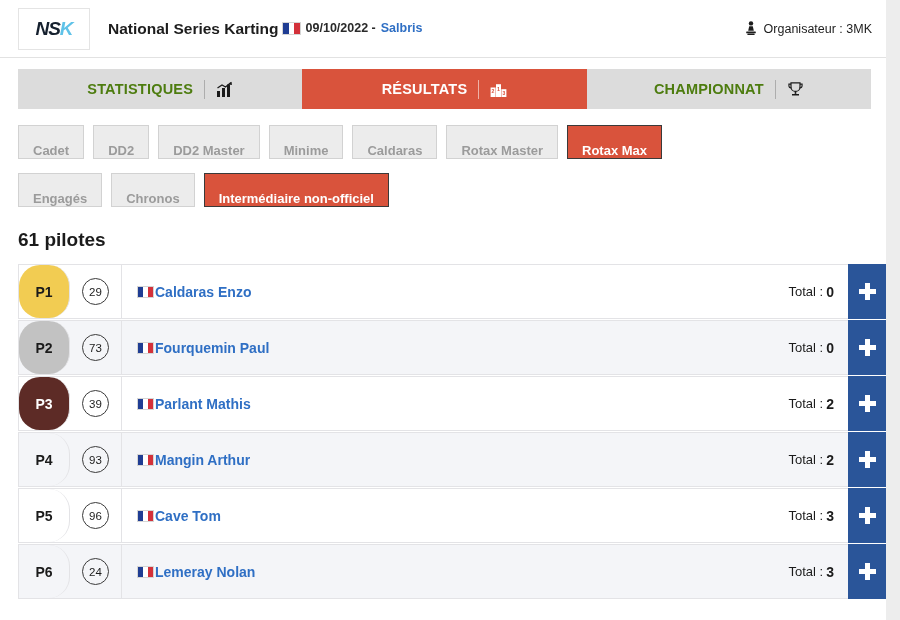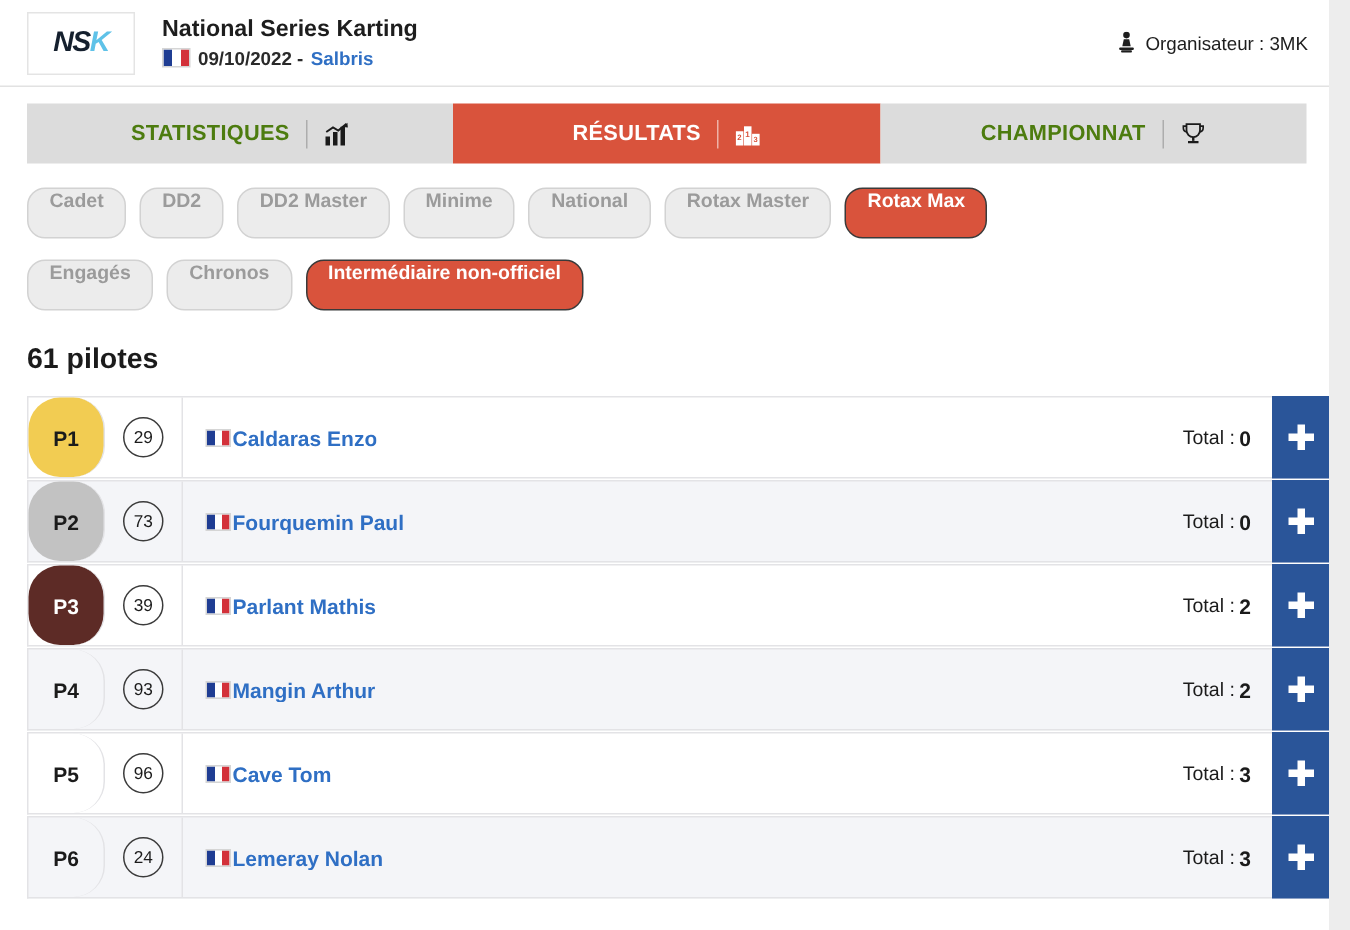--- a/index.html
+++ b/index.html
@@ -43,21 +43,21 @@
     font-weight: bold;
     font-style: italic;
     letter-spacing: -1px;
     color: #15202e;
   }
   .logo-text .k { color: #5fc2e8; }
 
   .event-block {
     margin-left: 18px;
     display: flex;
-    flex-direction: column;
+    flex-direction: row;
     justify-content: center;
     gap: 3px;
   }
   .event-title {
     font-size: 15.5px;
     font-weight: bold;
     color: #1d1d1d;
     line-height: 1.1;
   }
   .event-sub {
@@ -123,25 +123,25 @@
   .filters {
     display: flex;
     gap: 9px;
     padding: 16px 0 0 18px;
     flex-wrap: nowrap;
   }
   .filters.second { padding-top: 14px; }
   .chip {
     background: #ececec;
     border: 1px solid #d2d2d2;
-    border-radius: 12px;
+    border-radius: 0;
     height: 34px;
     padding: 0 14px;
     display: flex;
-    align-items: flex-start;
+    align-items: flex-end;
     font-size: 13px;
     font-weight: bold;
     color: #9b9b9b;
     cursor: pointer;
     white-space: nowrap;
   }
   .chip.active {
     background: #d9533c;
     border: 1px solid #3a3a3a;
     color: #ffffff;
@@ -331,21 +331,21 @@
     <div class="chip">
         <span>DD2</span>
       </div>
     <div class="chip">
         <span>DD2 Master</span>
       </div>
     <div class="chip">
         <span>Minime</span>
       </div>
     <div class="chip">
-        <span>National</span>
+        <span>Caldaras</span>
       </div>
     <div class="chip">
         <span>Rotax Master</span>
       </div>
     <div class="chip active">
         <span>Rotax Max</span>
       </div>
   </div>
 
   <div class="filters second">

